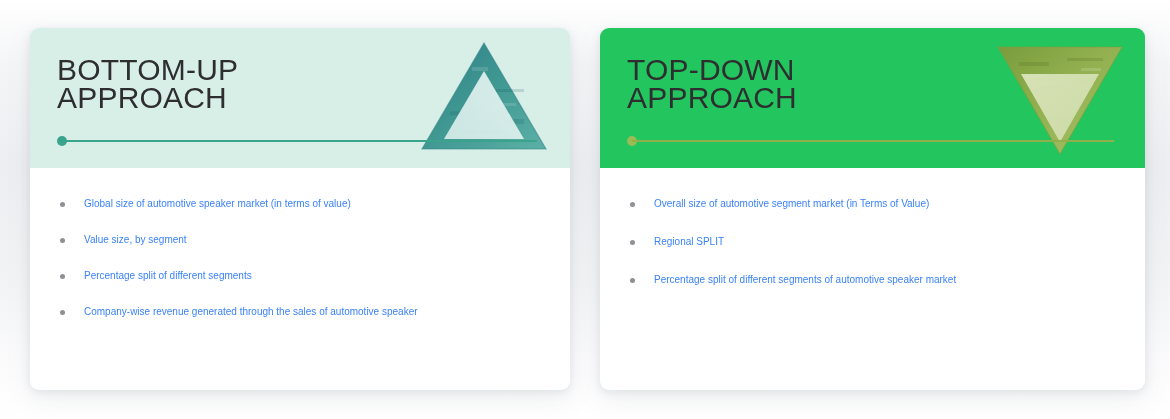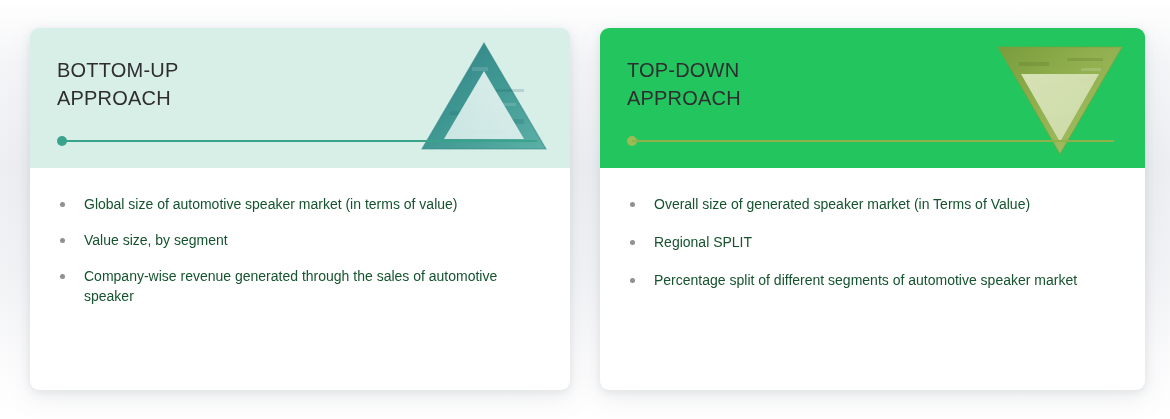--- a/index.html
+++ b/index.html
@@ -43,21 +43,21 @@
     height: 140px;
     overflow: hidden;
   }
   #card-bottom-up .card-header { background: #d8efe7; }
   #card-top-down  .card-header { background: #22c55e; }
 
   .card-title {
     position: absolute;
     left: 27px;
     top: 28px;
-    font-size: 20px;
+    font-size: 30px;
     line-height: 28px;
     font-weight: 400;
     letter-spacing: .2px;
     color: #2e2e30;
     white-space: pre-line;
     z-index: 3;
   }
 
   
   .rule {
@@ -105,23 +105,23 @@
   }
   ul.bullets {
     list-style: none;
     margin: 0;
     padding: 0;
   }
   ul.bullets li {
     position: relative;
     padding-left: 28px;
     margin-bottom: 16px;
-    font-size: 14px;
+    font-size: 10px;
     line-height: 20px;
-    color: #14532d;
+    color: #3b82f6;
   }
   ul.bullets li:last-child { margin-bottom: 0; }
   ul.bullets li .dot {
     position: absolute;
     left: 4px;
     top: 8px;
     width: 5px;
     height: 5px;
     border-radius: 50%;
     background: #8e9094;
@@ -178,20 +178,24 @@
 
     <div class="card-body">
       <ul class="bullets">
         <li>
           <span class="dot"></span>
           <span>Global size of automotive speaker market (in terms of value)</span>
         </li>
         <li>
           <span class="dot"></span>
           <span>Value size, by segment</span>
+        </li>
+        <li>
+          <span class="dot"></span>
+          <span>Percentage split of different segments</span>
         </li>
         <li>
           <span class="dot"></span>
           <span>Company-wise revenue generated through the sales of automotive speaker</span>
         </li>
       </ul>
     </div>
   </section>
 
   <section class="card" id="card-top-down">
@@ -234,21 +238,21 @@
           </g>
           <polygon points="26,30 104,30 65,98" fill="url(#gDnB)" opacity=".93"></polygon>
         </svg>
       </div>
     </div>
 
     <div class="card-body">
       <ul class="bullets">
         <li>
           <span class="dot"></span>
-          <span>Overall size of generated speaker market (in Terms of Value)</span>
+          <span>Overall size of automotive segment market (in Terms of Value)</span>
         </li>
         <li>
           <span class="dot"></span>
           <span>Regional SPLIT</span>
         </li>
         <li>
           <span class="dot"></span>
           <span>Percentage split of different segments of automotive speaker market</span>
         </li>
       </ul>

